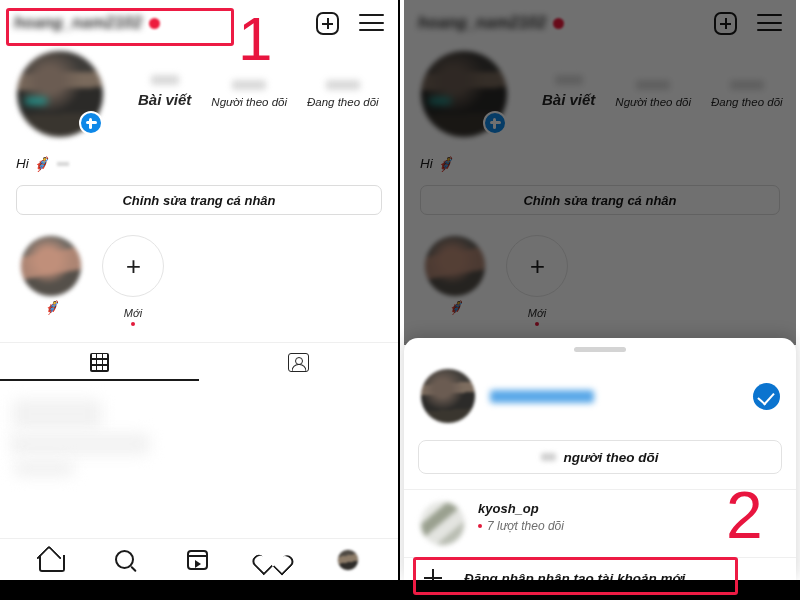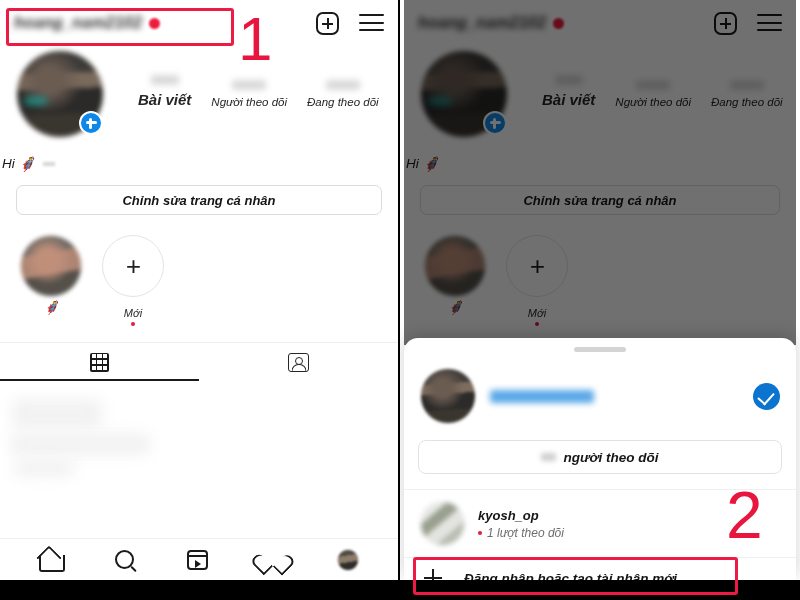--- a/index.html
+++ b/index.html
@@ -89,21 +89,21 @@
   .stat { text-align:center; }
   .stat .num {
     height:10px; width:34px; margin:0 auto 6px auto;
     background:#d9d9d9; filter: blur(3.2px); border-radius:2px;
   }
   .stat .lbl { font-size:11.5px; color:#262626; white-space:nowrap; }
   .stat.primary .lbl { font-size:15px; font-weight:700; }
   .stat.primary .num { width:28px; }
 
   
-  .bio { padding: 18px 16px 0 2px; display:flex; align-items:center; gap:4px;}
+  .bio { padding: 18px 16px 0 16px; display:flex; align-items:center; gap:4px;}
   .bio-text { font-size:13.5px; color:#1a1a1a; }
   .bio-emoji { font-size:14px; line-height:1; }
   .bio-tail { width:12px; height:4px; background:#d5d5d5; filter:blur(1.6px); margin-left:3px;}
 
   
   .edit-btn {
     margin: 14px 16px 0 16px; height: 30px; border:1px solid #dcdcdc;
     border-radius:7px; display:flex; align-items:center; justify-content:center;
     font-size:13px; font-weight:700; color:#151515; background:#fff;
   }
@@ -234,21 +234,21 @@
   .sheet-btns { display:flex; gap:14px; padding: 16px 14px 0 14px; }
   .sheet-btn {
     flex:1; height:34px; border:1px solid #e2e2e2; border-radius:8px;
     display:flex; align-items:center; justify-content:center; gap:7px;
     font-size:13.5px; font-weight:700; color:#161616; background:#fff;
   }
   .blur-num { width:15px; height:8px; background:#cfcfcf; filter: blur(2.4px); border-radius:2px;}
 
   .sheet-divider { height:1px; background:#efefef; margin-top:15px; }
 
-  .acct-row { display:flex; align-items:center; padding: 11px 16px; }
+  .acct-row { display:flex; align-items:flex-start; padding: 11px 16px; }
   .acct-row .av2 {
     width:45px; height:45px; border-radius:50%; flex:none;
     background: linear-gradient(140deg,#e7e8e4 0 28%, #9aa08f 28% 48%, #e3e4e0 48% 70%, #b9bdb2 70% 100%);
     filter: blur(2.4px); border:1px solid #ededed;
   }
   .acct-row .meta { margin-left:13px; }
   .acct-row .h {
     font-size:13px; font-weight:700; color:#161616;
     filter: blur(0.45px);
   }
@@ -478,30 +478,30 @@
       </div>
 
       <div class="sheet-divider"></div>
 
       <div class="acct-row">
         <div class="av2"></div>
         <div class="meta">
           <div class="h">kyosh_op</div>
           <div class="s">
             <span class="dot"></span>
-            <span>1 lượt theo dõi</span>
+            <span>7 lượt theo dõi</span>
           </div>
         </div>
       </div>
 
       <div class="sheet-divider2"></div>
 
       <div class="add-account">
         <span class="add-plus"></span>
-        <span class="add-label">Đăng nhập hoặc tạo tài nhân mới</span>
+        <span class="add-label">Đăng nhập nhân tạo tài khoản mới</span>
       </div>
     </div>
   </div>
 
   <div class="hl-box" style="left:6px; top:8px; width:228px; height:38px;"></div>
   <div class="marker-num" style="left:238px; top:8px;">1</div>
 
   <div class="hl-box" style="left:413px; top:557px; width:325px; height:38px;"></div>
   <div class="marker-num two" style="left:726px; top:482px;">2</div>
 

